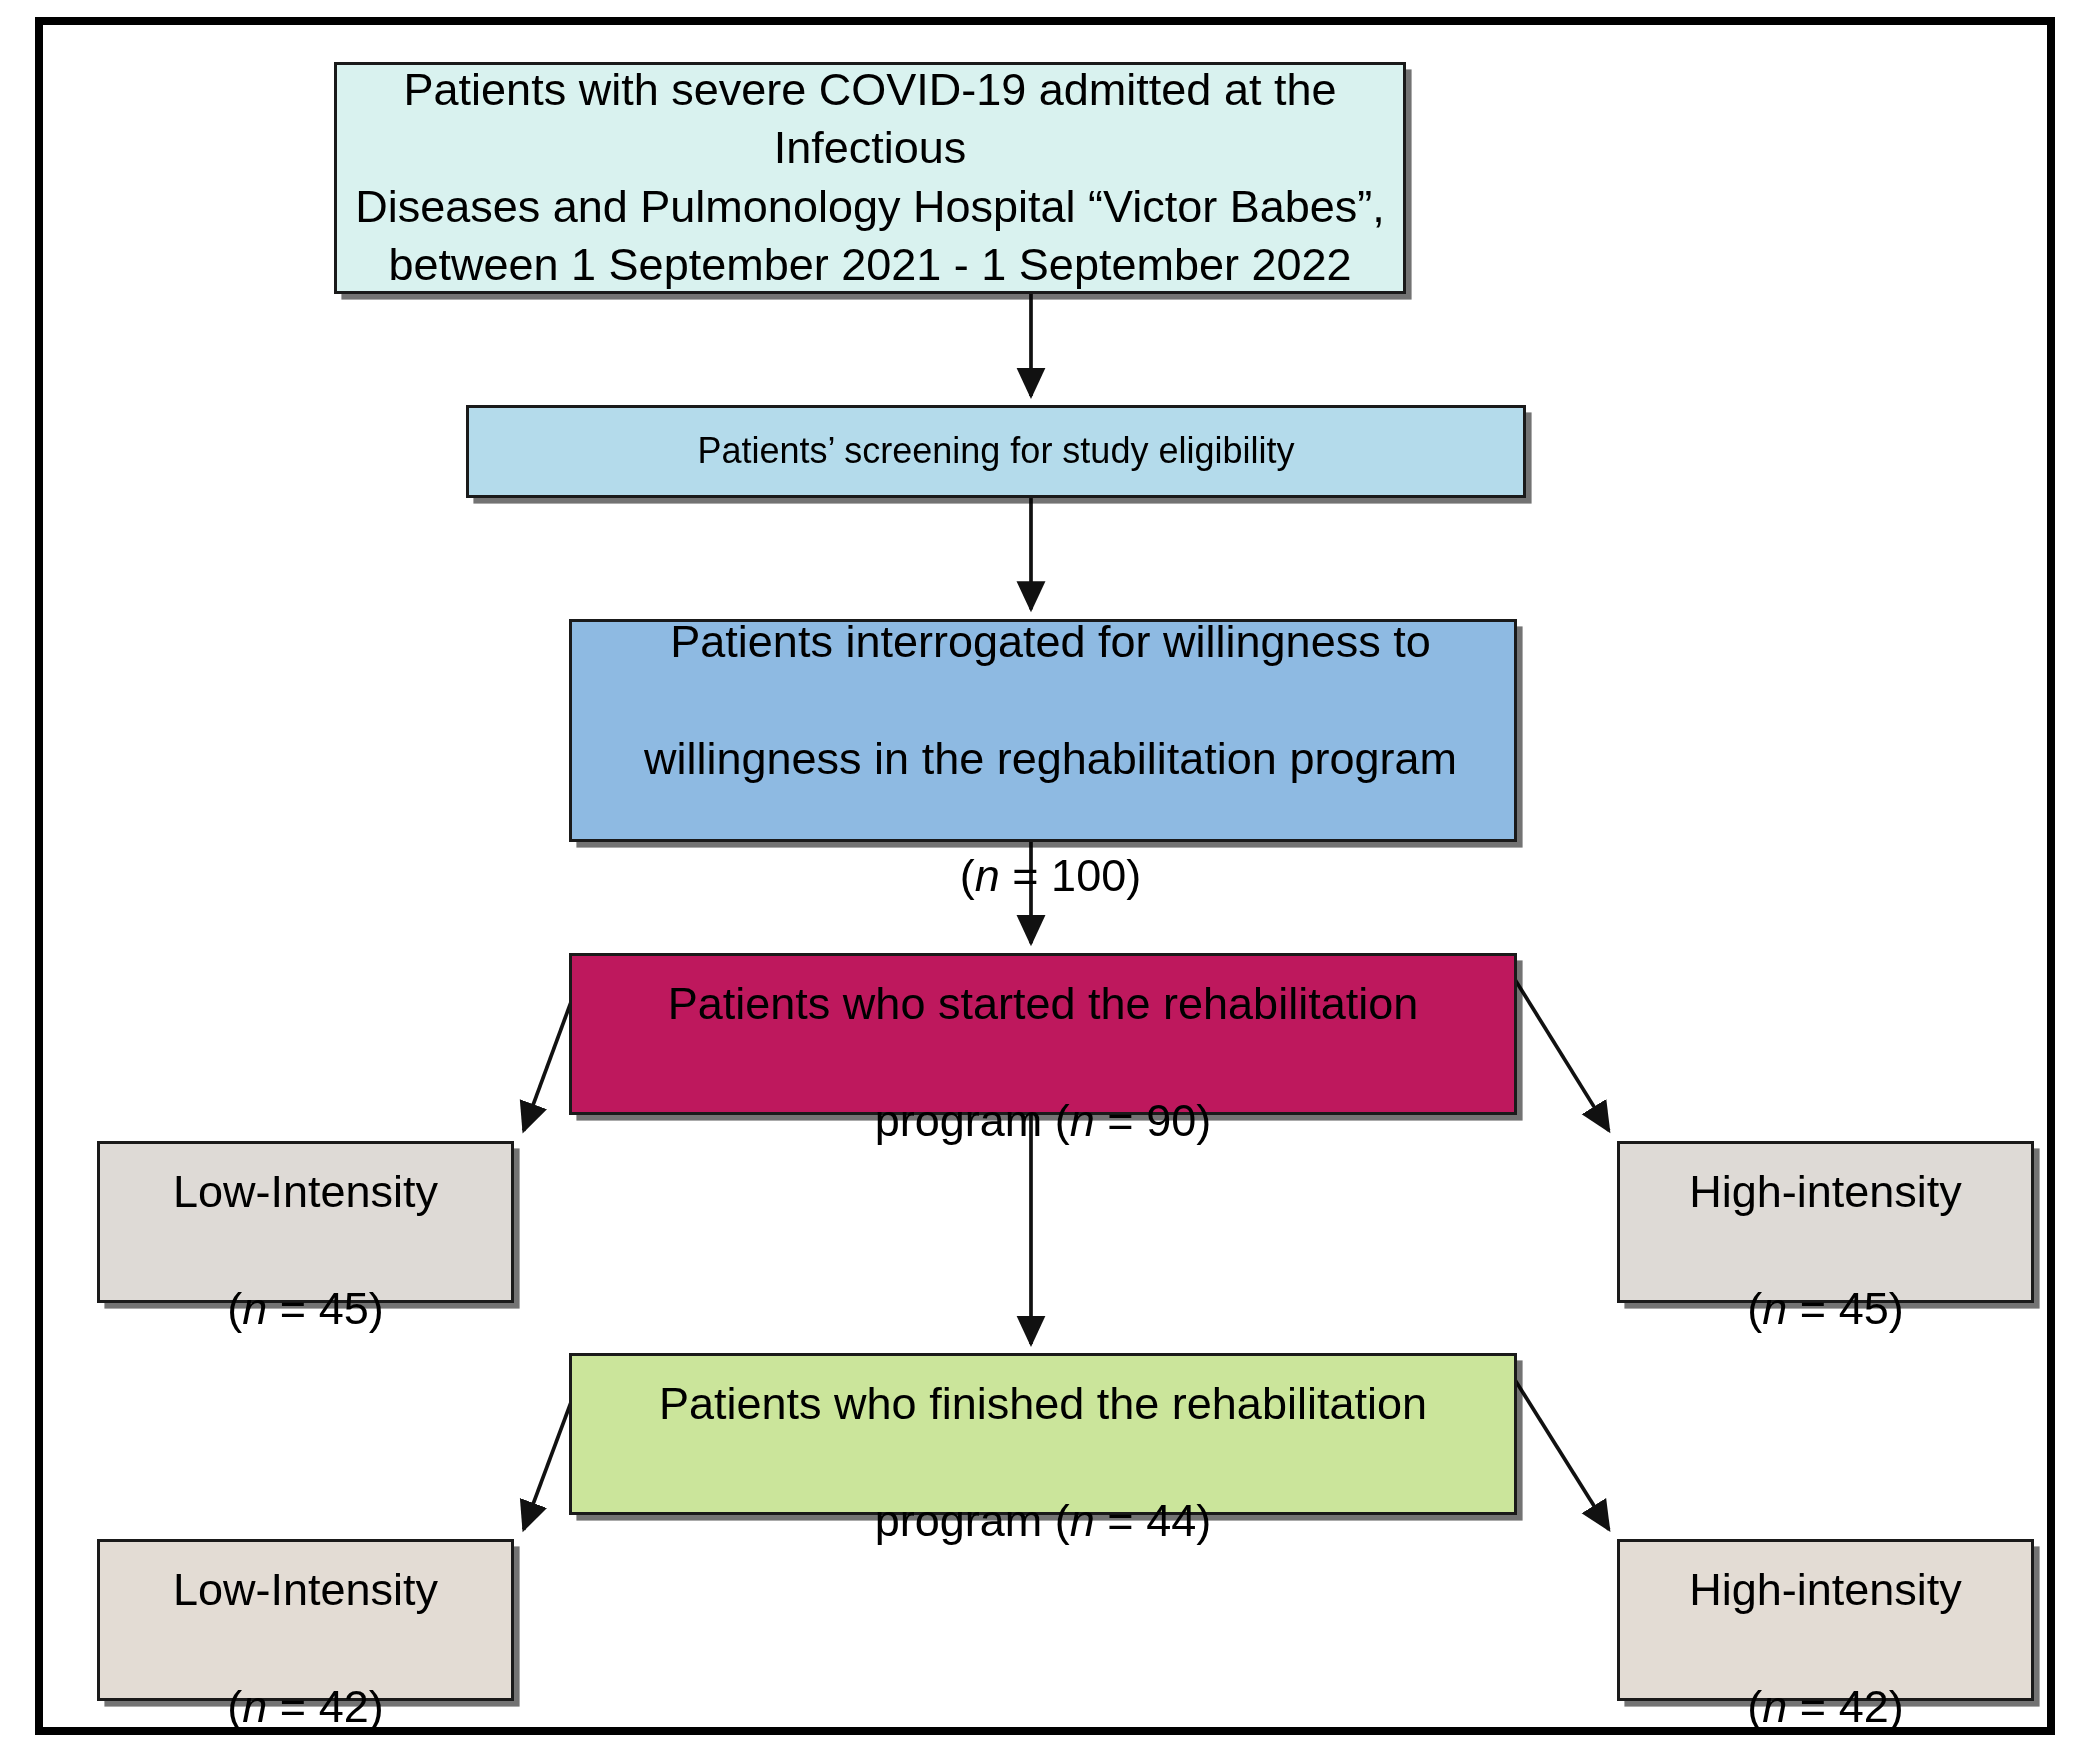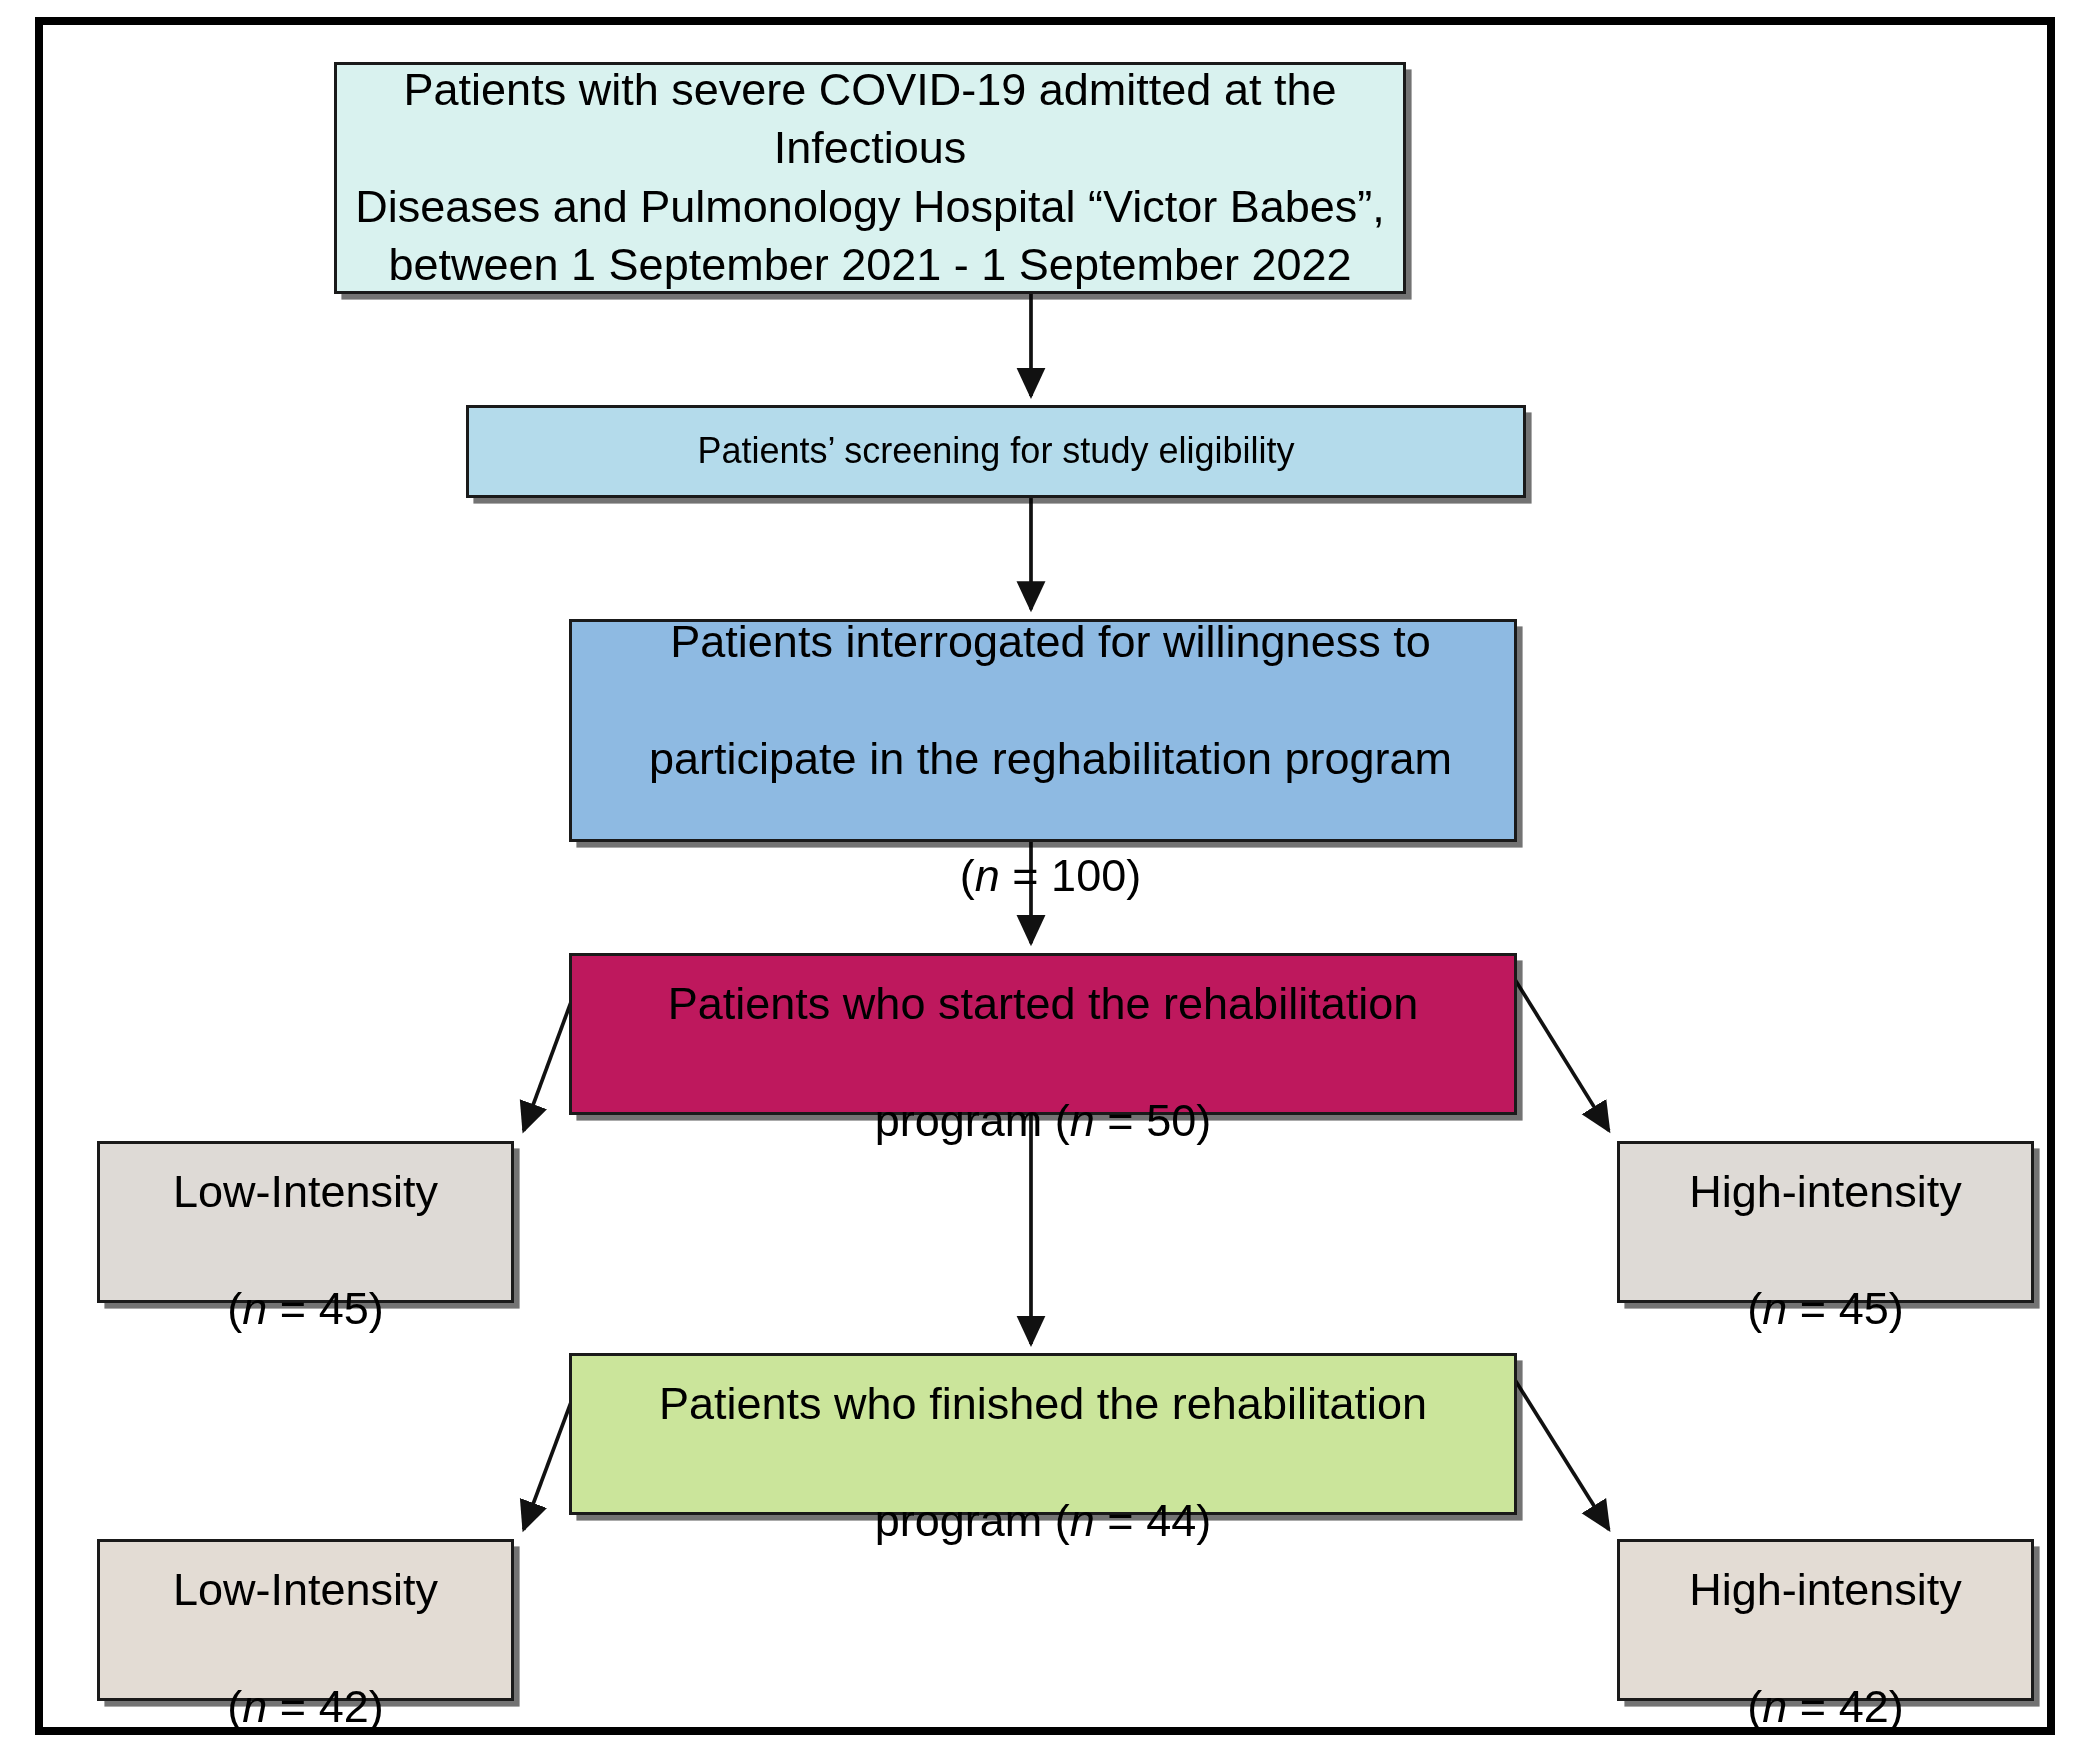--- a/index.html
+++ b/index.html
@@ -140,29 +140,29 @@
 between 1 September 2021 - 1 September 2022</span>
     </div>
 
     <div class="node" id="box-screening" style="background: rgb(180, 219, 235);">
       <span class="txt">Patients’ screening for study eligibility</span>
     </div>
 
     <div class="node" id="box-interrogated" style="background: rgb(142, 186, 226);">
       <span class="txt">
         <span>Patients interrogated for willingness to</span><br>
-        <span>participate in the reghabilitation program</span><br>
+        <span>willingness in the reghabilitation program</span><br>
         <span>(</span><span class="n-italic">n</span><span> = </span><span>100</span><span>)</span>
       </span>
     </div>
 
     <div class="node" id="box-started" style="background: #be185d;">
       <span class="txt">
         <span>Patients who started the rehabilitation</span><br>
-        <span>program (</span><span class="n-italic">n</span><span> = </span><span>50</span><span>)</span>
+        <span>program (</span><span class="n-italic">n</span><span> = </span><span>90</span><span>)</span>
       </span>
     </div>
 
     <div class="node" id="box-low-45" style="background: rgb(222, 218, 214);">
       <span class="txt">
         <span>Low-Intensity</span><br>
         <span>(</span><span class="n-italic">n</span><span> = </span><span>45</span><span>)</span>
       </span>
     </div>
 

